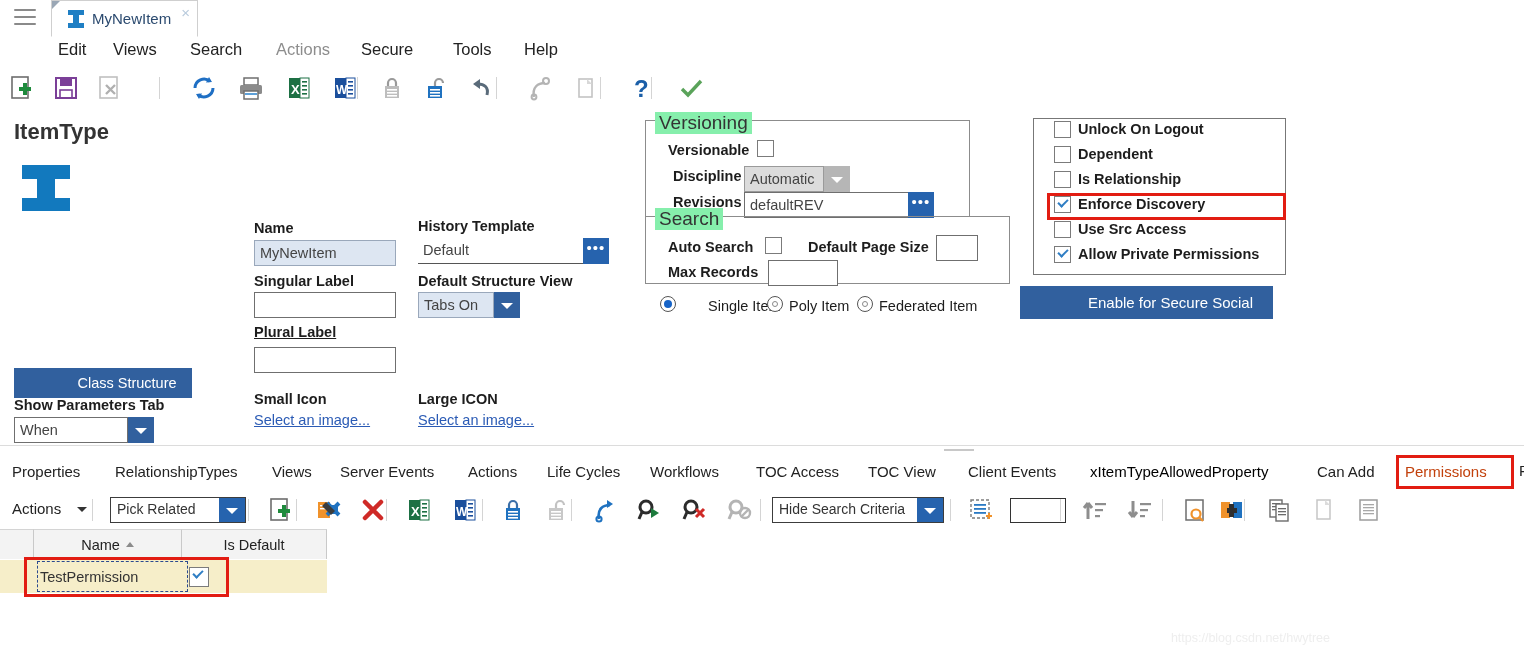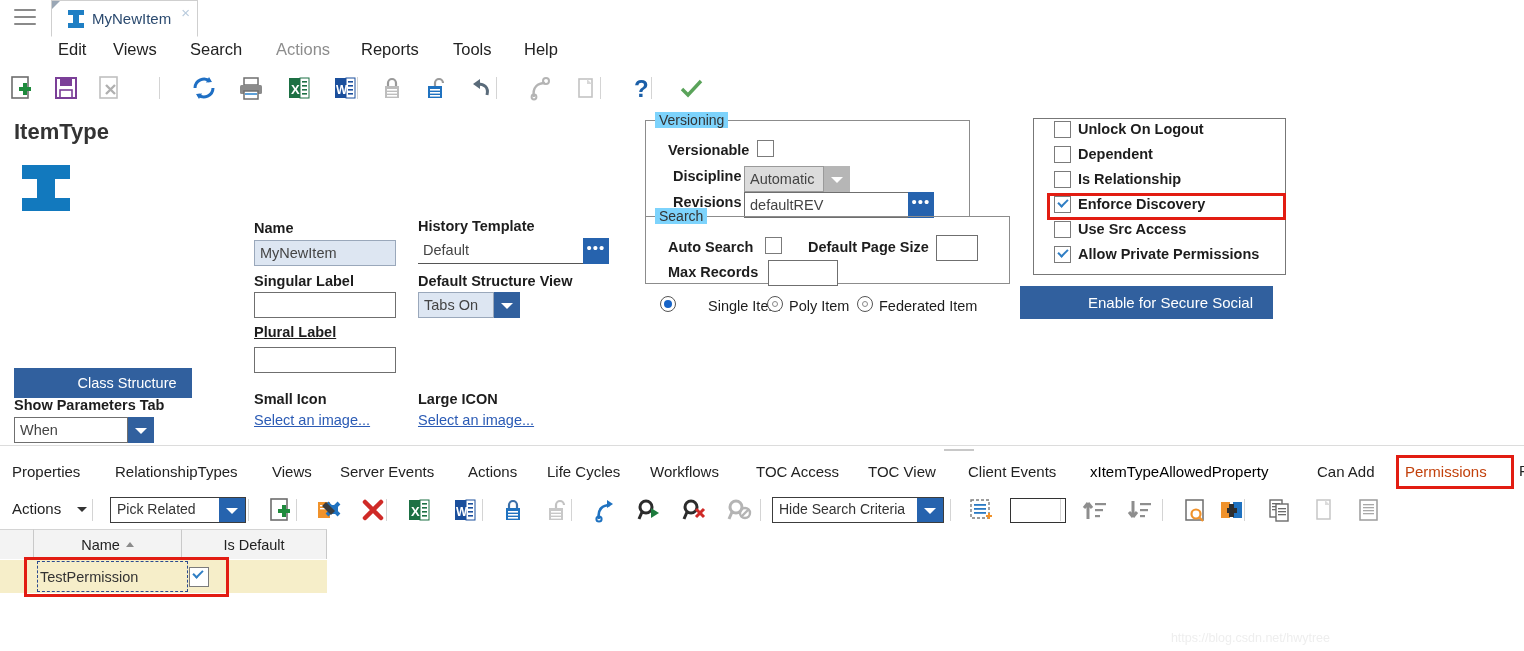--- a/index.html
+++ b/index.html
@@ -55,21 +55,21 @@
   .btn-blue{position:absolute;background:#31609e;color:#fff;font-size:14.5px;display:flex;align-items:center;justify-content:center;cursor:pointer;padding-left:48px;}
   .ddbtn{position:absolute;width:26px;height:26px;background:#31609e;cursor:pointer;}
   .ddbtn:after{content:"";position:absolute;left:7px;top:11px;border-left:6px solid transparent;border-right:6px solid transparent;border-top:6px solid #fff;}
   .ddbtn.grey{background:#b6b6b6;}
   .dotsbtn{position:absolute;width:26px;height:26px;background:#2663ae;cursor:pointer;color:#fff;font-size:15px;text-align:center;line-height:20px;letter-spacing:1px;}
 
   .cb{position:absolute;width:17px;height:17px;box-sizing:border-box;border:1px solid #7b7b7b;background:#fff;cursor:pointer;}
   .cb.on:after{content:"";position:absolute;left:3px;top:2px;width:8px;height:4px;border-left:2px solid #2f7ec4;border-bottom:2px solid #2f7ec4;transform:rotate(-45deg);}
 
   .group{position:absolute;box-sizing:border-box;border:1px solid #8c8c8c;}
-  .group > .gl{position:absolute;top:-9px;left:9px;background:#7dd3fc;padding:0 4px;font-size:14px;color:#333;}
+  .group > .gl{position:absolute;top:-9px;left:9px;background:#86efac;padding:0 4px;font-size:19px;color:#333;}
 
   .radio{position:absolute;width:16px;height:16px;border-radius:50%;box-sizing:border-box;border:1px solid #555;background:#fff;cursor:pointer;}
   .radio.on:after{content:"";position:absolute;left:3px;top:3px;width:8px;height:8px;border-radius:50%;background:#1663c7;}
   .radio.off:after{content:"";position:absolute;left:4px;top:4px;width:6px;height:6px;border-radius:50%;box-sizing:border-box;border:1px solid #8a8a8a;}
 
   .cbpanel{position:absolute;box-sizing:border-box;border:1px solid #777;background:#fff;}
   .hl-red{position:absolute;box-sizing:border-box;border:3px solid #e21c12;}
 
   
   .splitter{position:absolute;left:0;top:445px;width:1524px;height:10px;background:#fff;border-top:1px solid #dcdcdc;}
@@ -121,21 +121,21 @@
       <div class="tab-close">×</div>
     </div>
   </div>
 
   <div class="menubar" id="menubar">
       <div class="mi" style="left: 26px; margin-top: 38px;">File</div>
       <div class="mi" style="left: 58px;">Edit</div>
       <div class="mi" style="left: 113px;">Views</div>
       <div class="mi" style="left: 190px;">Search</div>
       <div class="mi dim" style="left: 276px;">Actions</div>
-      <div class="mi" style="left: 361px;">Reports</div>
+      <div class="mi" style="left: 361px;">Secure</div>
       <div class="mi" style="left: 453px;">Tools</div>
       <div class="mi" style="left: 524px;">Help</div>
     </div>
 
   <div class="toolbar1" id="toolbar1">
       <div class="tb-sep" style="left: 159px;"></div>
       <div class="tb-sep" style="left: 357px;"></div>
       <div class="tb-sep" style="left: 496px;"></div>
       <div class="tb-sep" style="left: 600px;"></div>
       <div class="tb-sep" style="left: 651px;"></div>

